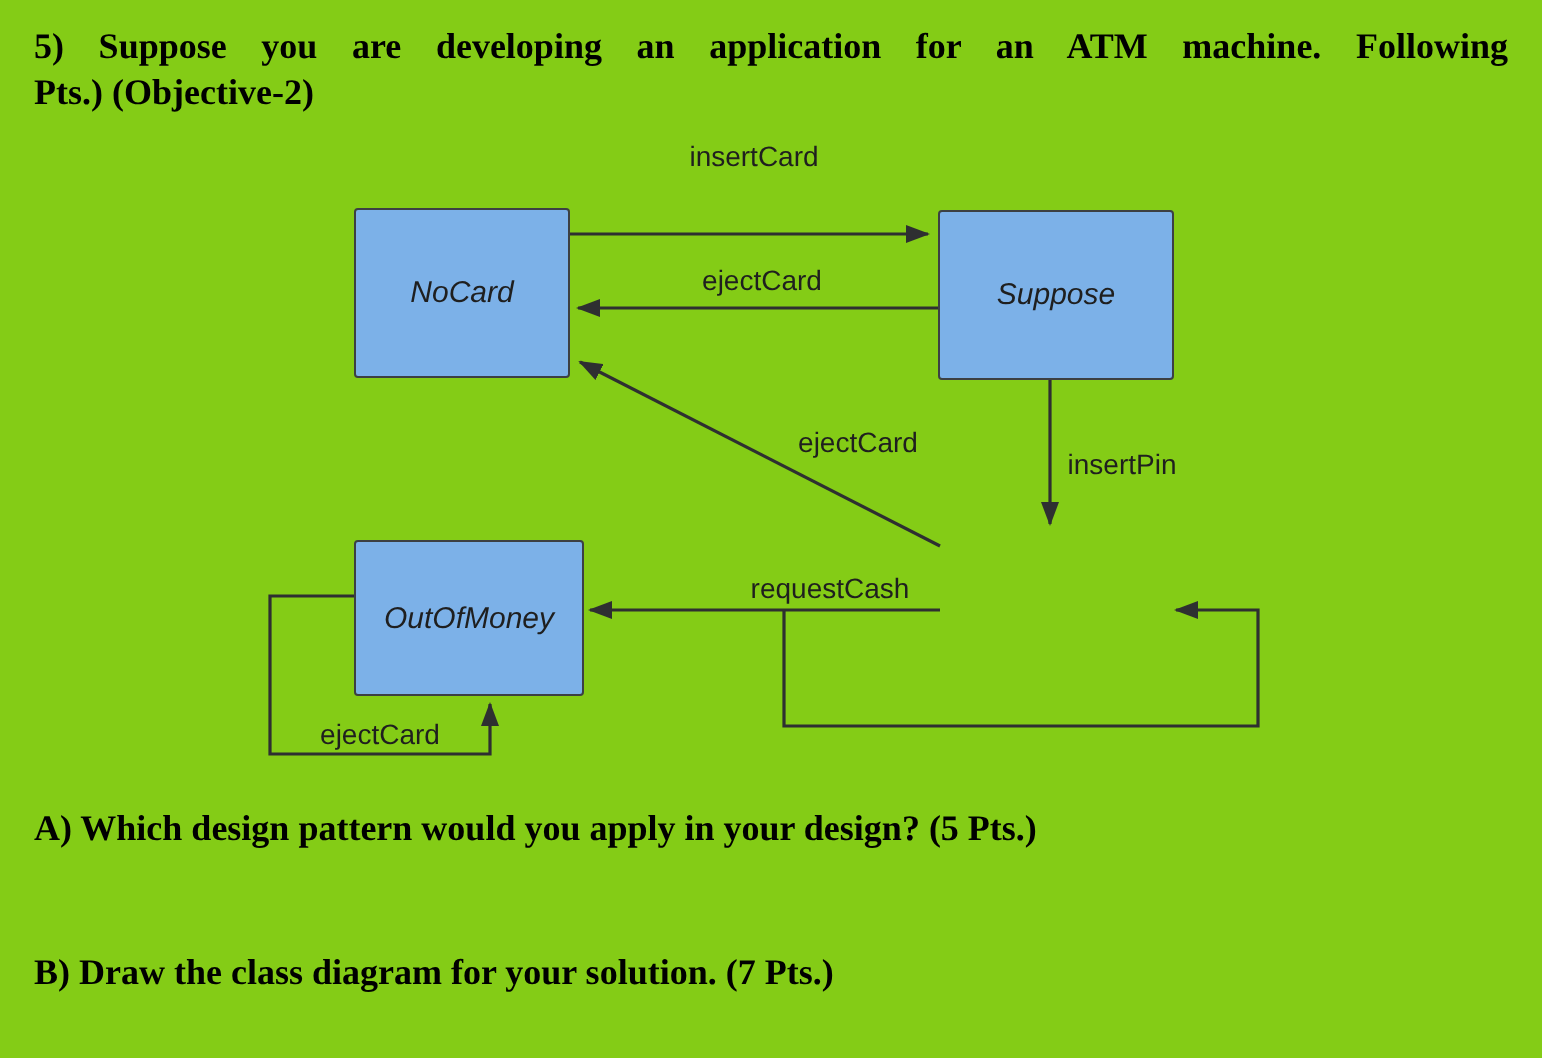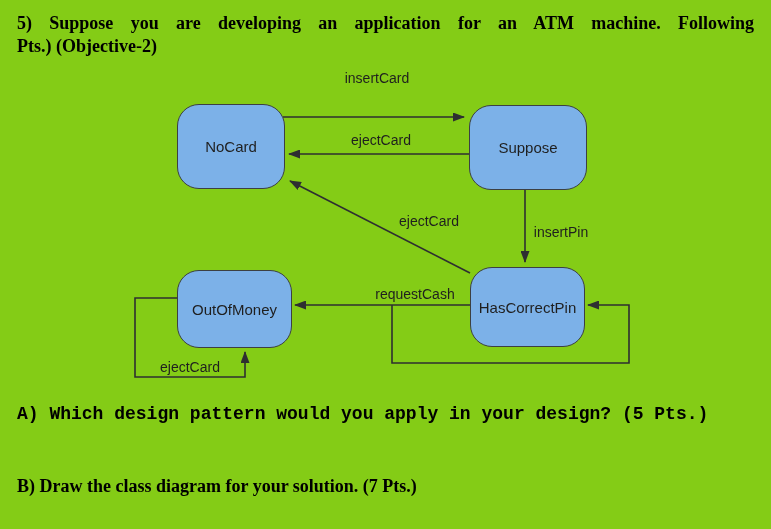--- a/index.html
+++ b/index.html
@@ -4,35 +4,35 @@
 <style>
   html,body{margin:0;padding:0;background:#ffffff;}
   .page{position:relative;width:771px;height:529px;background:#84cc16;overflow:hidden;
         font-family:"Liberation Serif",serif;}
 
   
   .intro{position:absolute;left:17px;top:12px;width:737px;color:#000;}
   .intro-line{font-weight:bold;font-size:18px;line-height:22.5px;text-align:justify;}
   .intro-line.just{text-align-last:justify;}
   .part{position:absolute;left:17px;font-weight:bold;font-size:18px;color:#000;white-space:nowrap;}
-  .part-a{top:404px;font-family:Liberation Mono, monospace;}
+  .part-a{top:404px;}
   .part-b{top:476px;}
 
   
   .diagram{position:absolute;left:0;top:0;width:771px;height:529px;}
   .arrows{position:absolute;left:0;top:0;width:771px;height:529px;display:block;}
   .arrow{stroke:var(--line,#2E2F31);stroke-width:1.6;fill:none;}
   .ah-path{fill:var(--line,#2E2F31);}
 
-  .state{position:absolute;border-radius:22px;
+  .state{position:absolute;border-radius:2px;
          background:var(--state-fill,#7CB1E8);
          border:1.5px solid var(--state-border,#3C4043);
          display:flex;align-items:center;justify-content:center;
          font-family:"Liberation Sans",sans-serif;font-size:15px;
-         color:var(--text,#1F1F1F);}
+         color:var(--text,#1F1F1F);font-style:italic;}
   .st-nocard       {left:177px;top:104px;width:106px;height:83px;}
   .st-hascard      {left:469px;top:105px;width:116px;height:83px;}
   .st-outofmoney   {left:177px;top:270px;width:113px;height:76px;align-items:center;}
   .st-hascorrectpin{left:470px;top:267px;width:113px;height:78px;}
 
   .tlabel{position:absolute;transform:translate(-50%,-50%);
           font-family:"Liberation Sans",sans-serif;font-size:14px;
           color:var(--text,#1F1F1F);white-space:nowrap;}
   .tl-insertcard      {left:377px;top:78px;}
   .tl-ejectcard-top   {left:381px;top:140px;}
@@ -70,23 +70,20 @@
 
     <div class="state st-nocard">
       <span>NoCard</span>
     </div>
     <div class="state st-hascard">
       <span>Suppose</span>
     </div>
     <div class="state st-outofmoney">
       <span>OutOfMoney</span>
     </div>
-    <div class="state st-hascorrectpin">
-      <span>HasCorrectPin</span>
-    </div>
 
     <span class="tlabel tl-insertcard">insertCard</span>
     <span class="tlabel tl-ejectcard-top">ejectCard</span>
     <span class="tlabel tl-ejectcard-diag">ejectCard</span>
     <span class="tlabel tl-insertpin">insertPin</span>
     <span class="tlabel tl-requestcash">requestCash</span>
     <span class="tlabel tl-ejectcard-loop">ejectCard</span>
   </div>
 
   <div class="part part-a">A) Which design pattern would you apply in your design? (5 Pts.)</div>

